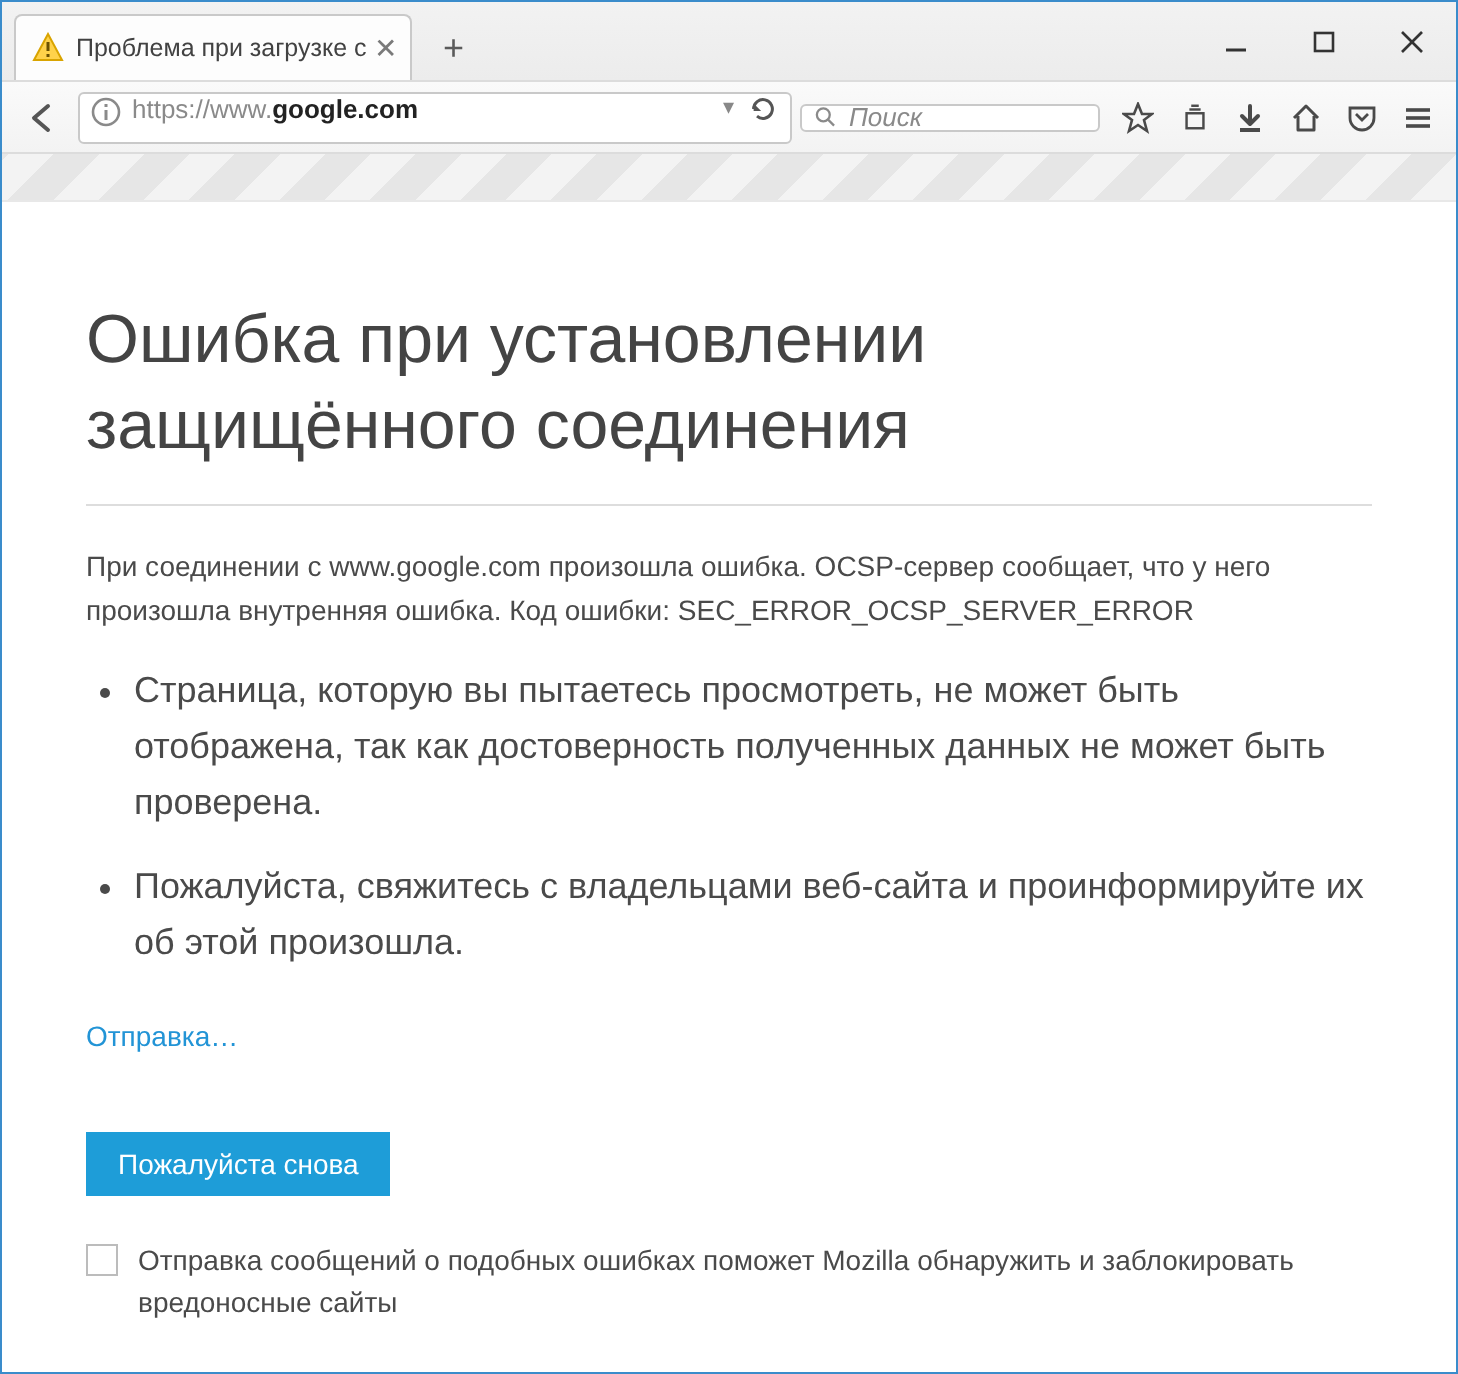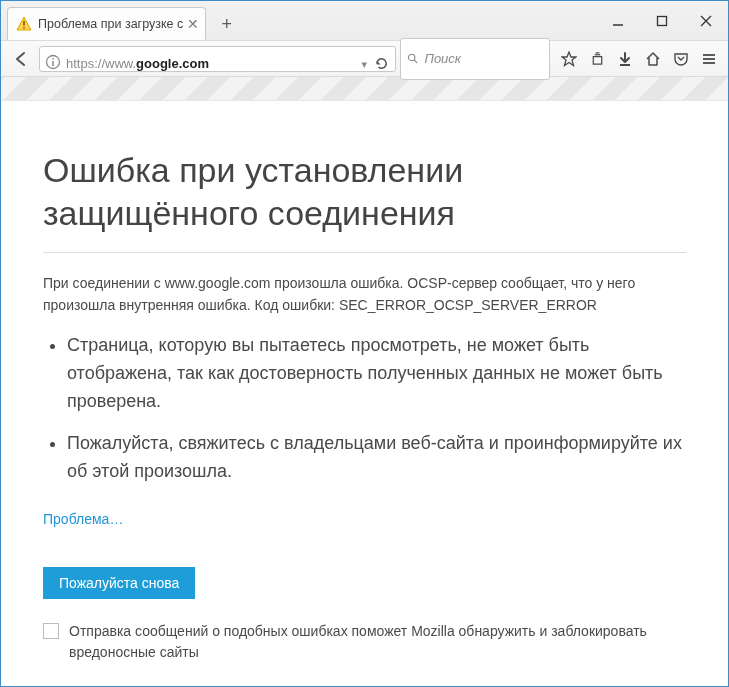--- a/index.html
+++ b/index.html
@@ -13,27 +13,27 @@
   .tab .tab-title { font-size: 12.5px; color: #424242; white-space: nowrap; overflow: hidden; text-overflow: clip; max-width: 145px; }
   .tab .x { margin-left: 4px; color: #7a7a7a; font-size: 14px; line-height: 14px; cursor: pointer; }
   .newtab { width: 26px; display: flex; align-items: center; justify-content: center; margin: 8px 0 0 8px; color: #5a5a5a; font-size: 18px; cursor: pointer; }
   .win-controls { margin-left: auto; display: flex; }
   .win-controls div { width: 44px; display: flex; align-items: center; justify-content: center; color: #333; font-size: 14px; cursor: pointer; }
   .win-controls svg { stroke: #333; }
 
   
   .navbar { height: 36px; background: linear-gradient(#fafafa,#f3f3f3); border-bottom: 1px solid #dcdcdc; display: flex; align-items: center; padding: 0 6px; gap: 4px; }
   .nav-btn { width: 28px; height: 28px; display: flex; align-items: center; justify-content: center; border-radius: 3px; cursor: pointer; color: #555; }
-  .urlbar { flex: 1 1 auto; height: 26px; border: 1px solid #c9c9c9; border-radius: 3px; background: #fff; display: flex; align-items: flex-end; padding: 0 4px; min-width: 260px; }
+  .urlbar { flex: 1 1 auto; height: 26px; border: 1px solid #c9c9c9; border-radius: 3px; background: #fff; display: flex; align-items: flex-start; padding: 0 4px; min-width: 260px; }
   .urlbar .idicon { width: 18px; height: 18px; display:flex; align-items:center; justify-content:center; margin-right: 4px; }
   .urlbar .urltext { font-size: 13px; color: #8a8a8a; flex: 1; }
   .urlbar .urltext b { color: #222; font-weight: 600; }
   .urlbar .drop { color: #888; font-size: 11px; padding: 0 4px; cursor: pointer; }
   .urlbar .reload { color: #555; display:flex; align-items:center; justify-content:center; width:20px; cursor:pointer; }
-  .searchbar { width: 150px; height: 42px; border: 1px solid #c9c9c9; border-radius: 3px; background:#fff; display:flex; align-items:center; padding: 0 6px; }
+  .searchbar { width: 150px; height: 14px; border: 1px solid #c9c9c9; border-radius: 3px; background:#fff; display:flex; align-items:center; padding: 0 6px; }
   .searchbar svg { margin-right: 4px; }
   .searchbar input { border:0; outline:0; width:100%; font-size:13px; color:#333; font-style: italic; background:transparent; }
   .searchbar input::placeholder { color:#8a8a8a; font-style: italic; }
   .toolbar-icons { display:flex; align-items:center; gap: 2px; margin-left: 2px; }
   .toolbar-icons .nav-btn { width: 26px; }
 
   
   .stripe { height: 24px; background: repeating-linear-gradient(-45deg, #f3f3f3 0 16px, #e6e6e6 16px 32px); border-bottom: 1px solid #e8e8e8; }
 
   
@@ -158,21 +158,21 @@
 
 <div class="stripe"></div>
 
 <div class="content">
   <h1>Ошибка при установлении защищённого соединения</h1>
   <p class="para">При соединении с www.google.com произошла ошибка. OCSP-сервер сообщает, что у него произошла внутренняя ошибка. Код ошибки: SEC_ERROR_OCSP_SERVER_ERROR</p>
   <ul>
     <li>Страница, которую вы пытаетесь просмотреть, не может быть отображена, так как достоверность полученных данных не может быть проверена.</li>
     <li>Пожалуйста, свяжитесь с владельцами веб-сайта и проинформируйте их об этой произошла.</li>
   </ul>
-  <span class="link">Проблема…</span>
+  <span class="link">Отправка…</span>
   <div>
     <button class="retry">Пожалуйста снова</button>
   </div>
   <div class="report">
     <div class="cb"></div>
     <div>Отправка сообщений о подобных ошибках поможет Mozilla обнаружить и заблокировать вредоносные сайты</div>
   </div>
 </div>
 
 </body></html>

